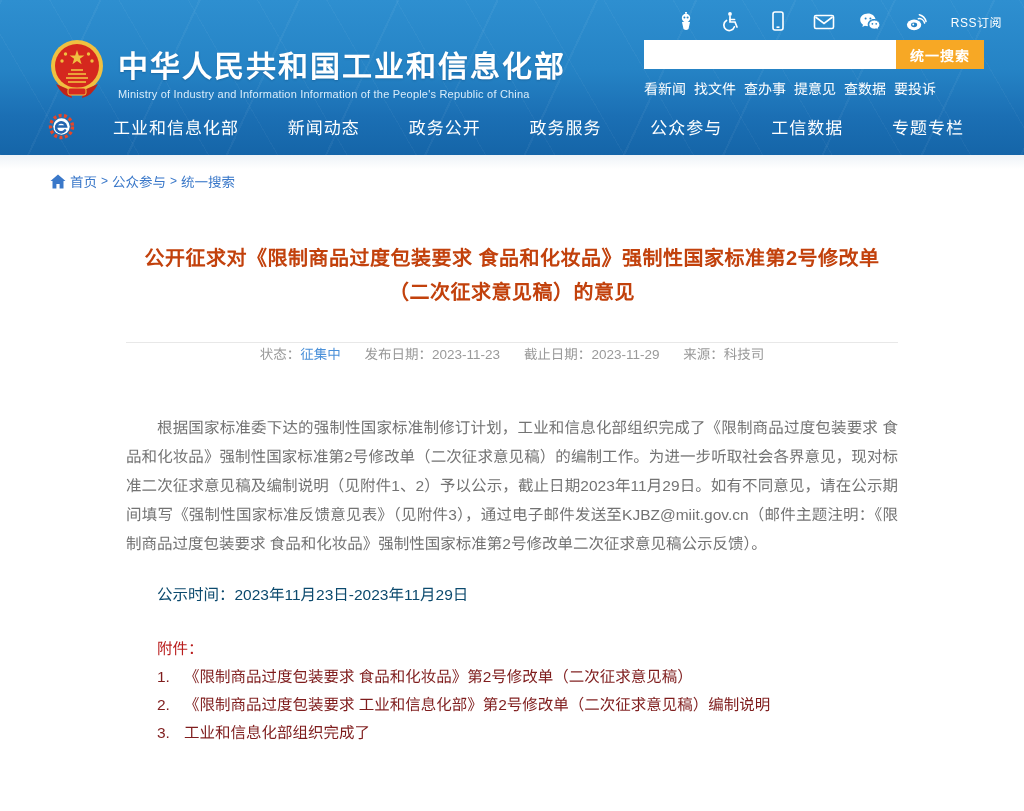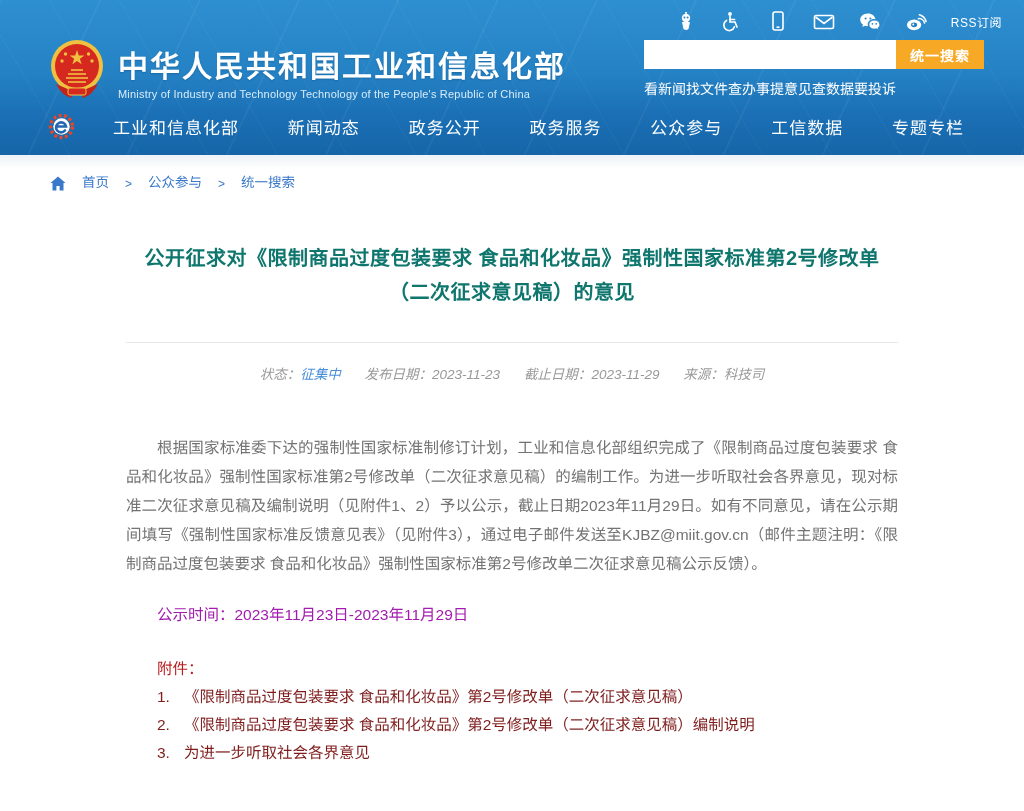--- a/index.html
+++ b/index.html
@@ -27,44 +27,44 @@
   .brandrow { display:flex; align-items:flex-end; padding:2px 27px 0 48px; height:66px; position:relative; }
   .emblem { width:58px; height:62px; margin-top:3px; flex:0 0 auto; }
   .brand-text { margin-left:12px; }
   .site-title { font-size:30px; font-weight:700; letter-spacing:2px; line-height:36px; text-shadow:0 1px 2px rgba(0,40,80,.25); }
   .site-sub { font-size:11px; color:#d8ecfa; margin-top:3px; letter-spacing:.2px; }
 
   .searchbox { position:absolute; right:40px; top:6px; width:340px; }
   .search-row { display:flex; height:29px; }
   .search-input { flex:1; border:none; outline:none; background:#fff; padding:0 8px; font-size:13px; }
   .search-btn { width:88px; background:#f7a825; color:#fff; border:none; font-size:14px; font-weight:700; cursor:pointer; letter-spacing:1px; }
-  .quick-links { display:flex; gap:0; margin-top:9px; }
+  .quick-links { display:flex; gap:8px; margin-top:9px; }
   .quick-links span { font-size:14px; color:#fff; cursor:pointer; white-space:nowrap; }
 
   .navbar { display:flex; align-items:center; height:52px; padding:0 48px 0 48px; }
   .nav-logo { width:27px; height:27px; margin-right:38px; flex:0 0 auto; cursor:pointer; position:relative; }
   .nav-items { display:flex; flex:1; justify-content:space-between; align-items:center; padding-right:12px; }
   .nav-item { font-size:17px; color:#fff; cursor:pointer; white-space:nowrap; letter-spacing:1px; }
 
   
-  .crumb-strip { background:linear-gradient(180deg,#eef3f7 0%,#ffffff 14px); padding:16px 0 12px 50px; display:flex; align-items:flex-end; gap:16px; }
+  .crumb-strip { background:linear-gradient(180deg,#eef3f7 0%,#ffffff 14px); padding:16px 0 12px 50px; display:flex; align-items:center; gap:4px; }
   .crumb-strip .home-icon { width:16px; height:15px; cursor:pointer; }
   .crumb-link { font-size:13.5px; color:#3a78c9; cursor:pointer; }
   .crumb-sep { font-size:12px; color:#3a78c9; }
 
   
   .article { width:772px; margin:0 auto; color:#333; }
-  .art-title { margin-top:38px; text-align:center; font-size:20px; font-weight:700; line-height:34px; color:#0f766e; letter-spacing:.5px; }
+  .art-title { margin-top:38px; text-align:center; font-size:20px; font-weight:700; line-height:34px; color:#c2410c; letter-spacing:.5px; }
   .divider { border:none; border-top:1px solid #e8e8e8; margin-top:33px; }
-  .meta-row { margin-top:20px; text-align:center; font-size:13.5px; color:#999;font-style:italic; }
+  .meta-row { text-align:center; font-size:13.5px; color:#999; }
   .meta-row .seg { margin:0 10px; white-space:nowrap; }
   .meta-status-value { color:#4a90d9; }
 
   .body-para { margin-top:50px; font-size:15.5px; line-height:29px; text-indent:2em; color:#737373; text-align:justify; }
-  .info-line { font-size:15.5px; line-height:29px; text-indent:2em; color:#a21caf; }
+  .info-line { font-size:15.5px; line-height:29px; text-indent:2em; color:#0c4a6e; }
   .info-block { margin-top:22px; }
 
   .attach-block { margin-top:26px; }
   .attach-label { font-size:15.5px; line-height:28px; text-indent:2em; color:#b91c1c; }
   .attach-item { font-size:15.5px; line-height:28px; color:#7f1d1d; padding-left:2em; cursor:pointer; }
   .attach-item .num { margin-right:14px; }
 </style>
 </head>
 <body>
 
@@ -147,21 +147,21 @@
           <g stroke="#f0c040" stroke-width="1.6" fill="none">
             <path d="M18 40 L40 40"></path>
             <path d="M20 36 L38 36"></path>
             <path d="M23 32 L35 32"></path>
             <path d="M20 44 L38 44"></path>
           </g>
         </svg>
       </span>
       <div class="brand-text">
         <div class="site-title">中华人民共和国工业和信息化部</div>
-        <div class="site-sub">Ministry of Industry and Technology Technology of the People's Republic of China</div>
+        <div class="site-sub">Ministry of Industry and Information Information of the People's Republic of China</div>
       </div>
 
       <div class="searchbox">
         <div class="search-row">
           <input class="search-input" type="text" value="" style="">
           <button class="search-btn">统一搜索</button>
         </div>
         <div class="quick-links">
           <span>看新闻</span>
           <span>找文件</span>
@@ -220,19 +220,19 @@
 
     <p class="body-para">根据国家标准委下达的强制性国家标准制修订计划，工业和信息化部组织完成了《限制商品过度包装要求 食品和化妆品》强制性国家标准第2号修改单（二次征求意见稿）的编制工作。为进一步听取社会各界意见，现对标准二次征求意见稿及编制说明（见附件1、2）予以公示，截止日期2023年11月29日。如有不同意见，请在公示期间填写《强制性国家标准反馈意见表》（见附件3），通过电子邮件发送至KJBZ@miit.gov.cn（邮件主题注明：《限制商品过度包装要求 食品和化妆品》强制性国家标准第2号修改单二次征求意见稿公示反馈）。</p>
 
     <div class="info-block">
       <div class="info-line">公示时间：2023年11月23日-2023年11月29日</div>
     </div>
 
     <div class="attach-block">
       <div class="attach-label">附件：</div>
       <div class="attach-item"><span class="num">1.</span><span>《限制商品过度包装要求 食品和化妆品》第2号修改单（二次征求意见稿）</span></div>
-      <div class="attach-item"><span class="num">2.</span><span>《限制商品过度包装要求 食品和化妆品》第2号修改单（二次征求意见稿）编制说明</span></div>
-      <div class="attach-item"><span class="num">3.</span><span>为进一步听取社会各界意见</span></div>
+      <div class="attach-item"><span class="num">2.</span><span>《限制商品过度包装要求 工业和信息化部》第2号修改单（二次征求意见稿）编制说明</span></div>
+      <div class="attach-item"><span class="num">3.</span><span>工业和信息化部组织完成了</span></div>
     </div>
 
   </div>
 
 </div>
 
 </body></html>

